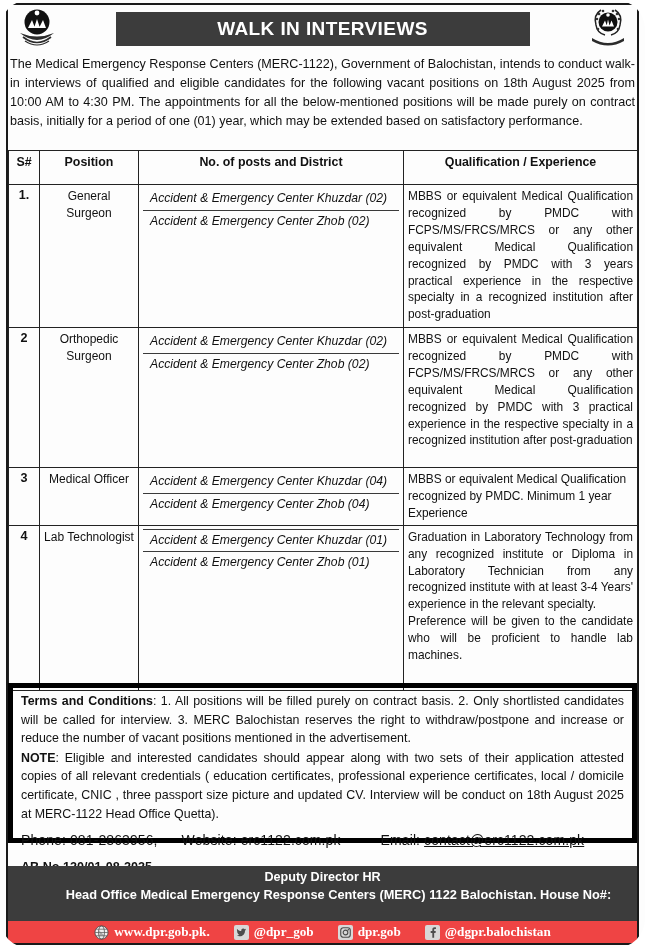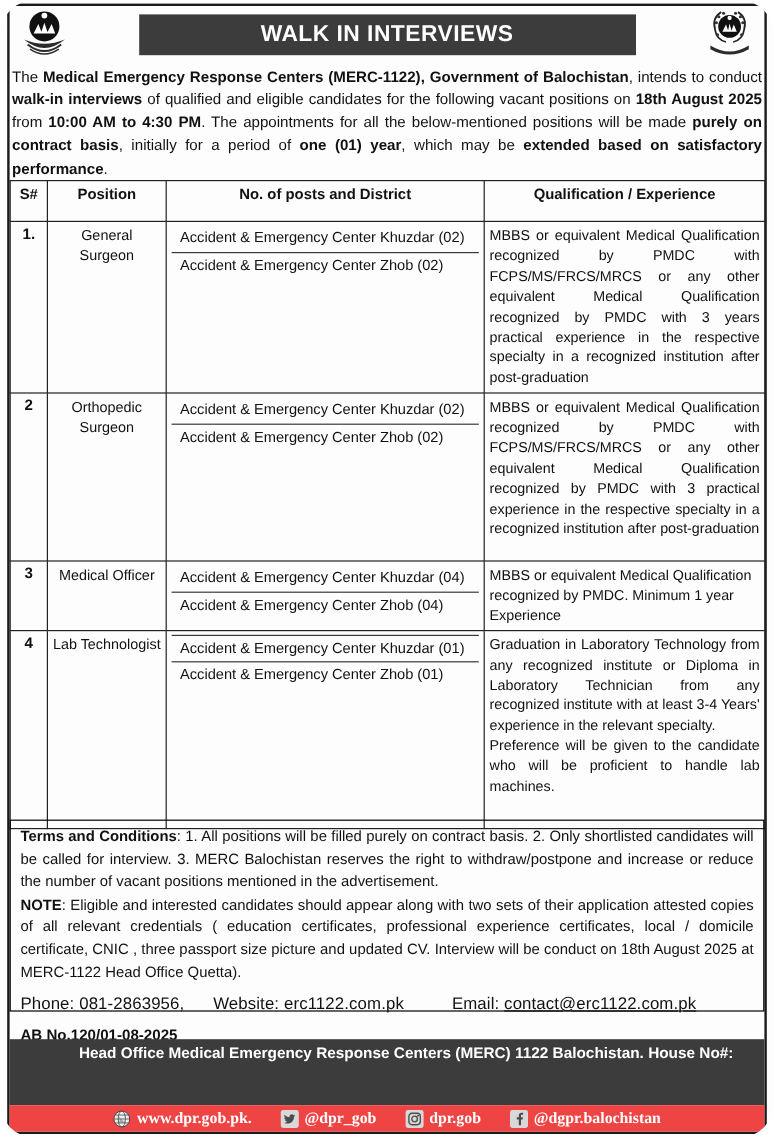--- a/index.html
+++ b/index.html
@@ -64,21 +64,21 @@
     position: absolute;
     left: 10px;
     top: 55px;
     width: 625px;
     font-size: 12.6px;
     line-height: 1.52;
     text-align: justify;
     text-justify: inter-word;
     color: #111;
   }
-  .intro b { font-weight: bold; margin-top: 36px; }
+  .intro b { font-weight: normal; margin-top: 36px; }
 
   
   .tbl {
     position: absolute;
     left: 8px;
     top: 150px;
     width: 629px;
     border-collapse: collapse;
     table-layout: fixed;
     font-size: 11.6px;
@@ -114,20 +114,21 @@
     font-size: 12px;
     line-height: 1.45;
   }
   .cell-post { padding: 0; }
   .post-list { width: 100%; }
   .post-item {
     font-size: 12.2px;
     line-height: 1.45;
     padding: 2px 5px 2px 7px;
     box-sizing: border-box;
+    font-style: italic;
   }
   .post-item.boxed {
     border: 1px solid #3a3a3a;
     border-left: none;
     border-right: none;
   }
   .post-item.boxed-first {
     border: 1px solid #3a3a3a;
     border-top: none;
     border-left: none;
@@ -148,21 +149,21 @@
   .r3 { height: 50px; }
   .r4 { height: 165px; }
 
   
   .terms-box {
     position: absolute;
     left: 8px;
     top: 683px;
     width: 629px;
     height: 160px;
-    border: 1px solid #000000;
+    border: 5px solid #000000;
     box-sizing: border-box;
     padding: 4px 8px 0 8px;
   }
   .terms-p {
     font-size: 12.4px;
     line-height: 1.5;
     text-align: justify;
     text-justify: inter-word;
     margin: 0 0 1px 0;
   }
@@ -370,20 +371,21 @@
       <span>erc1122.com.pk</span>
       <span class="sp"></span><span class="sp"></span>
       <span>Email:</span>
       <u>contact@erc1122.com.pk</u>
     </div>
 
     <div class="ab-line">AB No.120/01-08-2025</div>
   </div>
 
   <div class="footer-dark">
+    <div class="f1">Deputy Director  HR</div>
     <div class="f2">Head Office Medical Emergency Response Centers (MERC) 1122 Balochistan. House No#:</div>
   </div>
 
   <div class="social-bar">
     <span class="si">
       <span class="sicon">
         <svg viewBox="0 0 15 15" width="15" height="15" aria-hidden="true">
           <circle cx="7.5" cy="7.5" r="6.6" fill="#efefef" stroke="#444" stroke-width="0.8"></circle>
           <ellipse cx="7.5" cy="7.5" rx="3" ry="6.6" fill="none" stroke="#555" stroke-width="0.8"></ellipse>
           <path d="M1 7.5 H14 M2 4.2 H13 M2 10.8 H13" stroke="#555" stroke-width="0.7" fill="none"></path>

